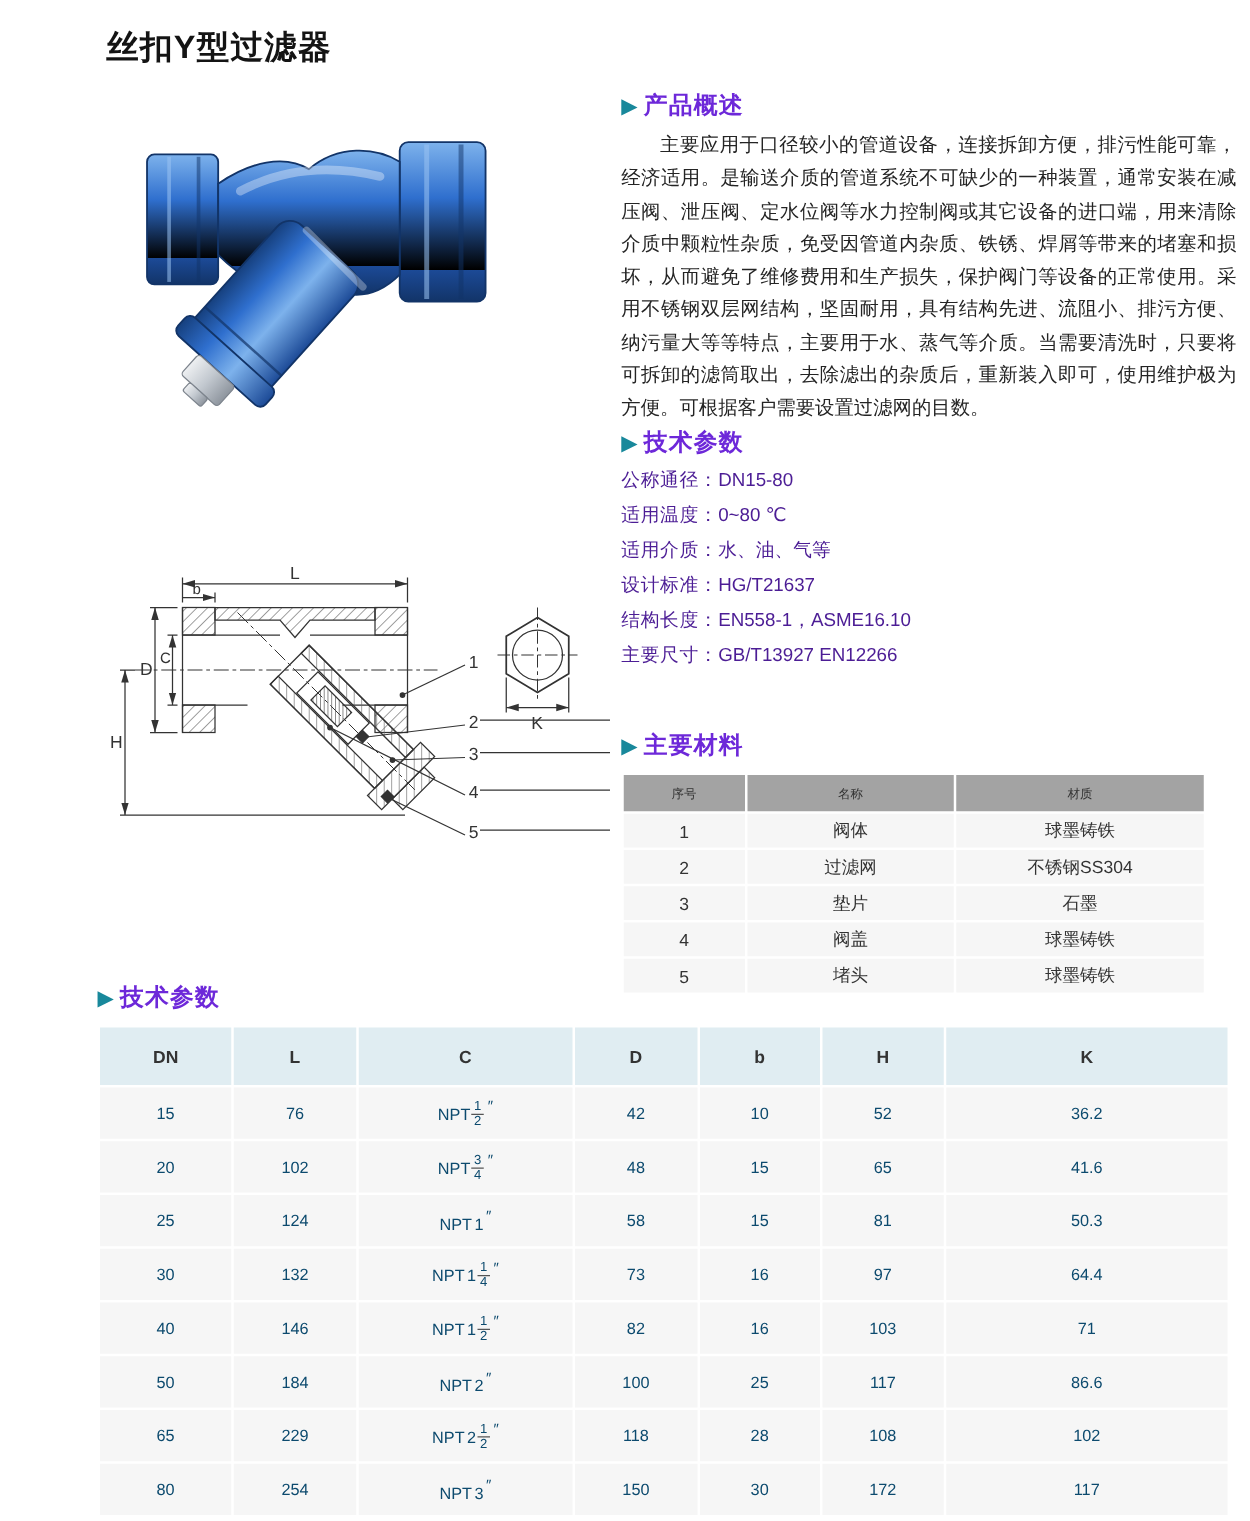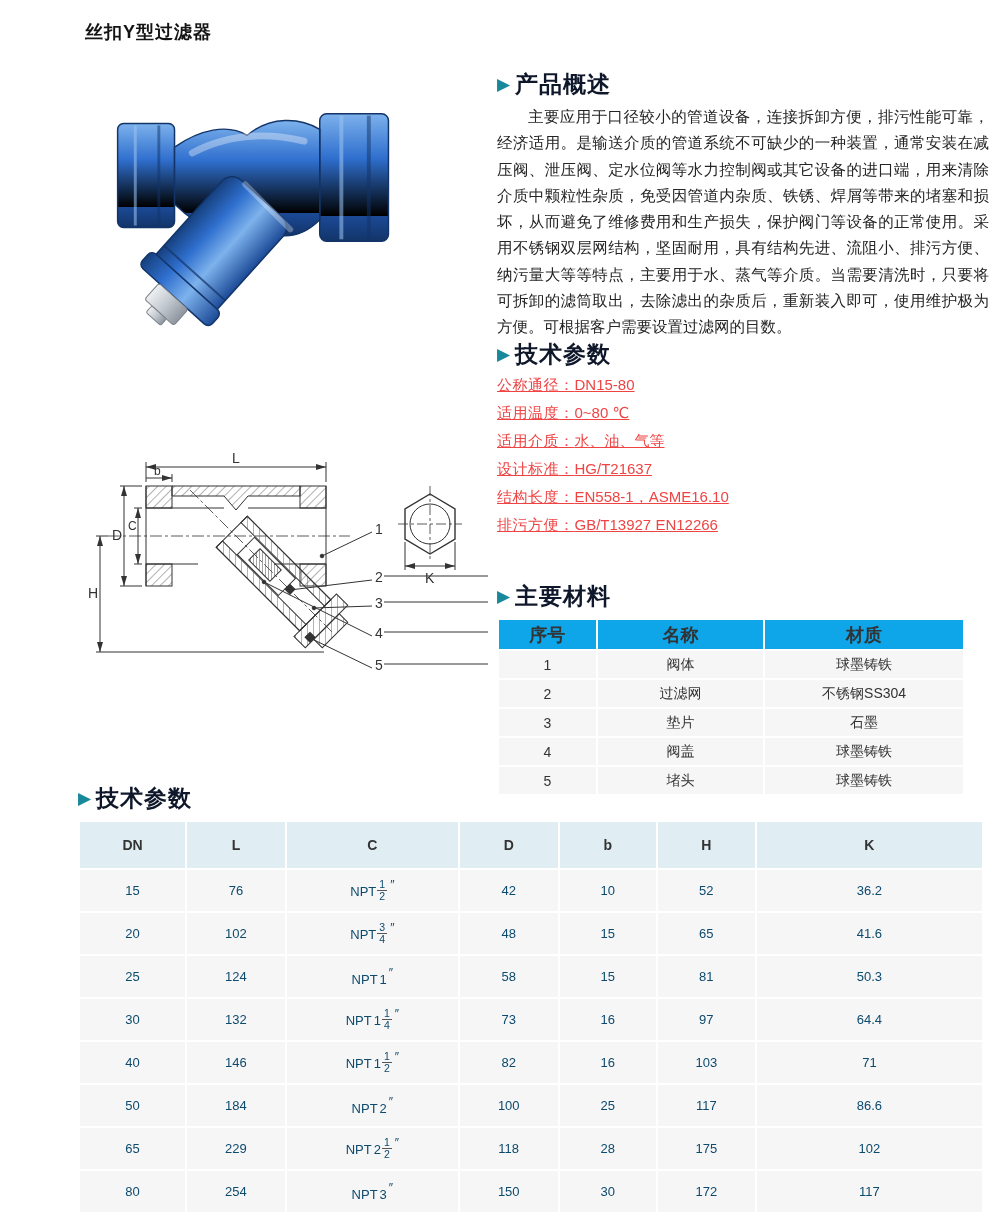--- a/index.html
+++ b/index.html
@@ -3,42 +3,42 @@
 <meta charset="utf-8">
 <style>
   html,body{margin:0;padding:0;}
   body{
     width:1000px;height:1217px;position:relative;background:#ffffff;
     font-family:"Liberation Sans","DejaVu Sans",sans-serif;color:#2b2b2b;
     overflow:hidden;
   }
   .page-title{
     position:absolute;left:85px;top:20px;
-    font-size:18px;font-weight:bold;color:#141414;letter-spacing:1px;
+    font-size:26px;font-weight:bold;color:#141414;letter-spacing:1px;
   }
   
   .sec-head{display:flex;align-items:center;gap:5px;height:28px;}
   .sec-head .arrow{color:#18889b;font-size:17px;line-height:1;}
-  .sec-head .sec-title{color:#0f172a;font-size:23px;font-weight:bold;letter-spacing:1px;}
+  .sec-head .sec-title{color:#6d28d9;font-size:19px;font-weight:bold;letter-spacing:1px;}
 
   
   #sec-overview{position:absolute;left:497px;top:70px;width:492px;}
   #sec-overview p{
     margin:6px 0 4px 0;font-size:15.5px;line-height:26.3px;text-align:justify;
     text-indent:2em;color:#242424;
   }
   #sec-tech{position:absolute;left:497px;top:340px;width:492px;}
-  .param-row{height:28px;line-height:28px;font-size:15px;color:#ef4444;white-space:nowrap;text-decoration:underline;}
+  .param-row{height:28px;line-height:28px;font-size:15px;color:#4c1d95;white-space:nowrap;}
   .param-row .p-label{letter-spacing:0.5px;}
   #sec-materials{position:absolute;left:497px;top:582px;width:490px;}
 
   table{border-collapse:separate;border-spacing:2px;table-layout:fixed;}
   #materials-table{width:468px;margin-top:8px;}
   #materials-table th{
-    background:#0ea5e9;font-weight:bold;font-size:18px;color:#333;height:27px;
+    background:#a3a3a3;font-weight:normal;font-size:10px;color:#333;height:27px;
   }
   #materials-table td{
     background:#f6f6f6;font-size:14px;color:#333;text-align:center;height:25px;
   }
 
   #sec-dims{position:absolute;left:78px;top:784px;width:908px;}
   #dims-table{width:906px;margin-top:8px;}
   #dims-table th{
     background:#e0edf2;font-weight:bold;font-size:14px;color:#333;height:44px;
   }
@@ -124,21 +124,21 @@
   <div class="sec-head">
     <span class="arrow">▶</span>
     <span class="sec-title">技术参数</span>
   </div>
   <div id="params-list" style="margin-top:3px;">
       <div class="param-row"><span class="p-label">公称通径：</span><span class="p-value">DN15-80</span></div>
       <div class="param-row"><span class="p-label">适用温度：</span><span class="p-value">0~80 ℃</span></div>
       <div class="param-row"><span class="p-label">适用介质：</span><span class="p-value">水、油、气等</span></div>
       <div class="param-row"><span class="p-label">设计标准：</span><span class="p-value">HG/T21637</span></div>
       <div class="param-row"><span class="p-label">结构长度：</span><span class="p-value">EN558-1，ASME16.10</span></div>
-      <div class="param-row"><span class="p-label">排污方便：</span><span class="p-value">GB/T13927  EN12266</span></div>
+      <div class="param-row"><span class="p-label">主要尺寸：</span><span class="p-value">GB/T13927  EN12266</span></div>
     </div>
 </section>
 
 <svg id="tech-drawing" width="412" height="258" viewBox="0 0 412 258" aria-hidden="true">
   <defs>
     <pattern id="hatch" width="6" height="6" patternUnits="userSpaceOnUse" patternTransform="rotate(45)">
       <line x1="0" y1="0" x2="0" y2="6" stroke="#666" stroke-width="1"></line>
     </pattern>
     <pattern id="hatch2" width="3" height="3" patternUnits="userSpaceOnUse" patternTransform="rotate(45)">
       <line x1="0" y1="0" x2="0" y2="3" stroke="#444" stroke-width="1"></line>
@@ -365,21 +365,21 @@
           <td>25</td>
           <td>117</td>
           <td>86.6</td>
         </tr>
         <tr>
           <td>65</td>
           <td>229</td>
           <td><span>NPT</span><span class="npt-whole">2</span><span class="fr"><span class="num">1</span><span class="den">2</span></span><span class="prime">″</span></td>
           <td>118</td>
           <td>28</td>
-          <td>175</td>
+          <td>108</td>
           <td>102</td>
         </tr>
         <tr>
           <td>80</td>
           <td>254</td>
           <td><span>NPT</span><span class="npt-whole">3</span><span class="prime">″</span></td>
           <td>150</td>
           <td>30</td>
           <td>172</td>
           <td>117</td>

